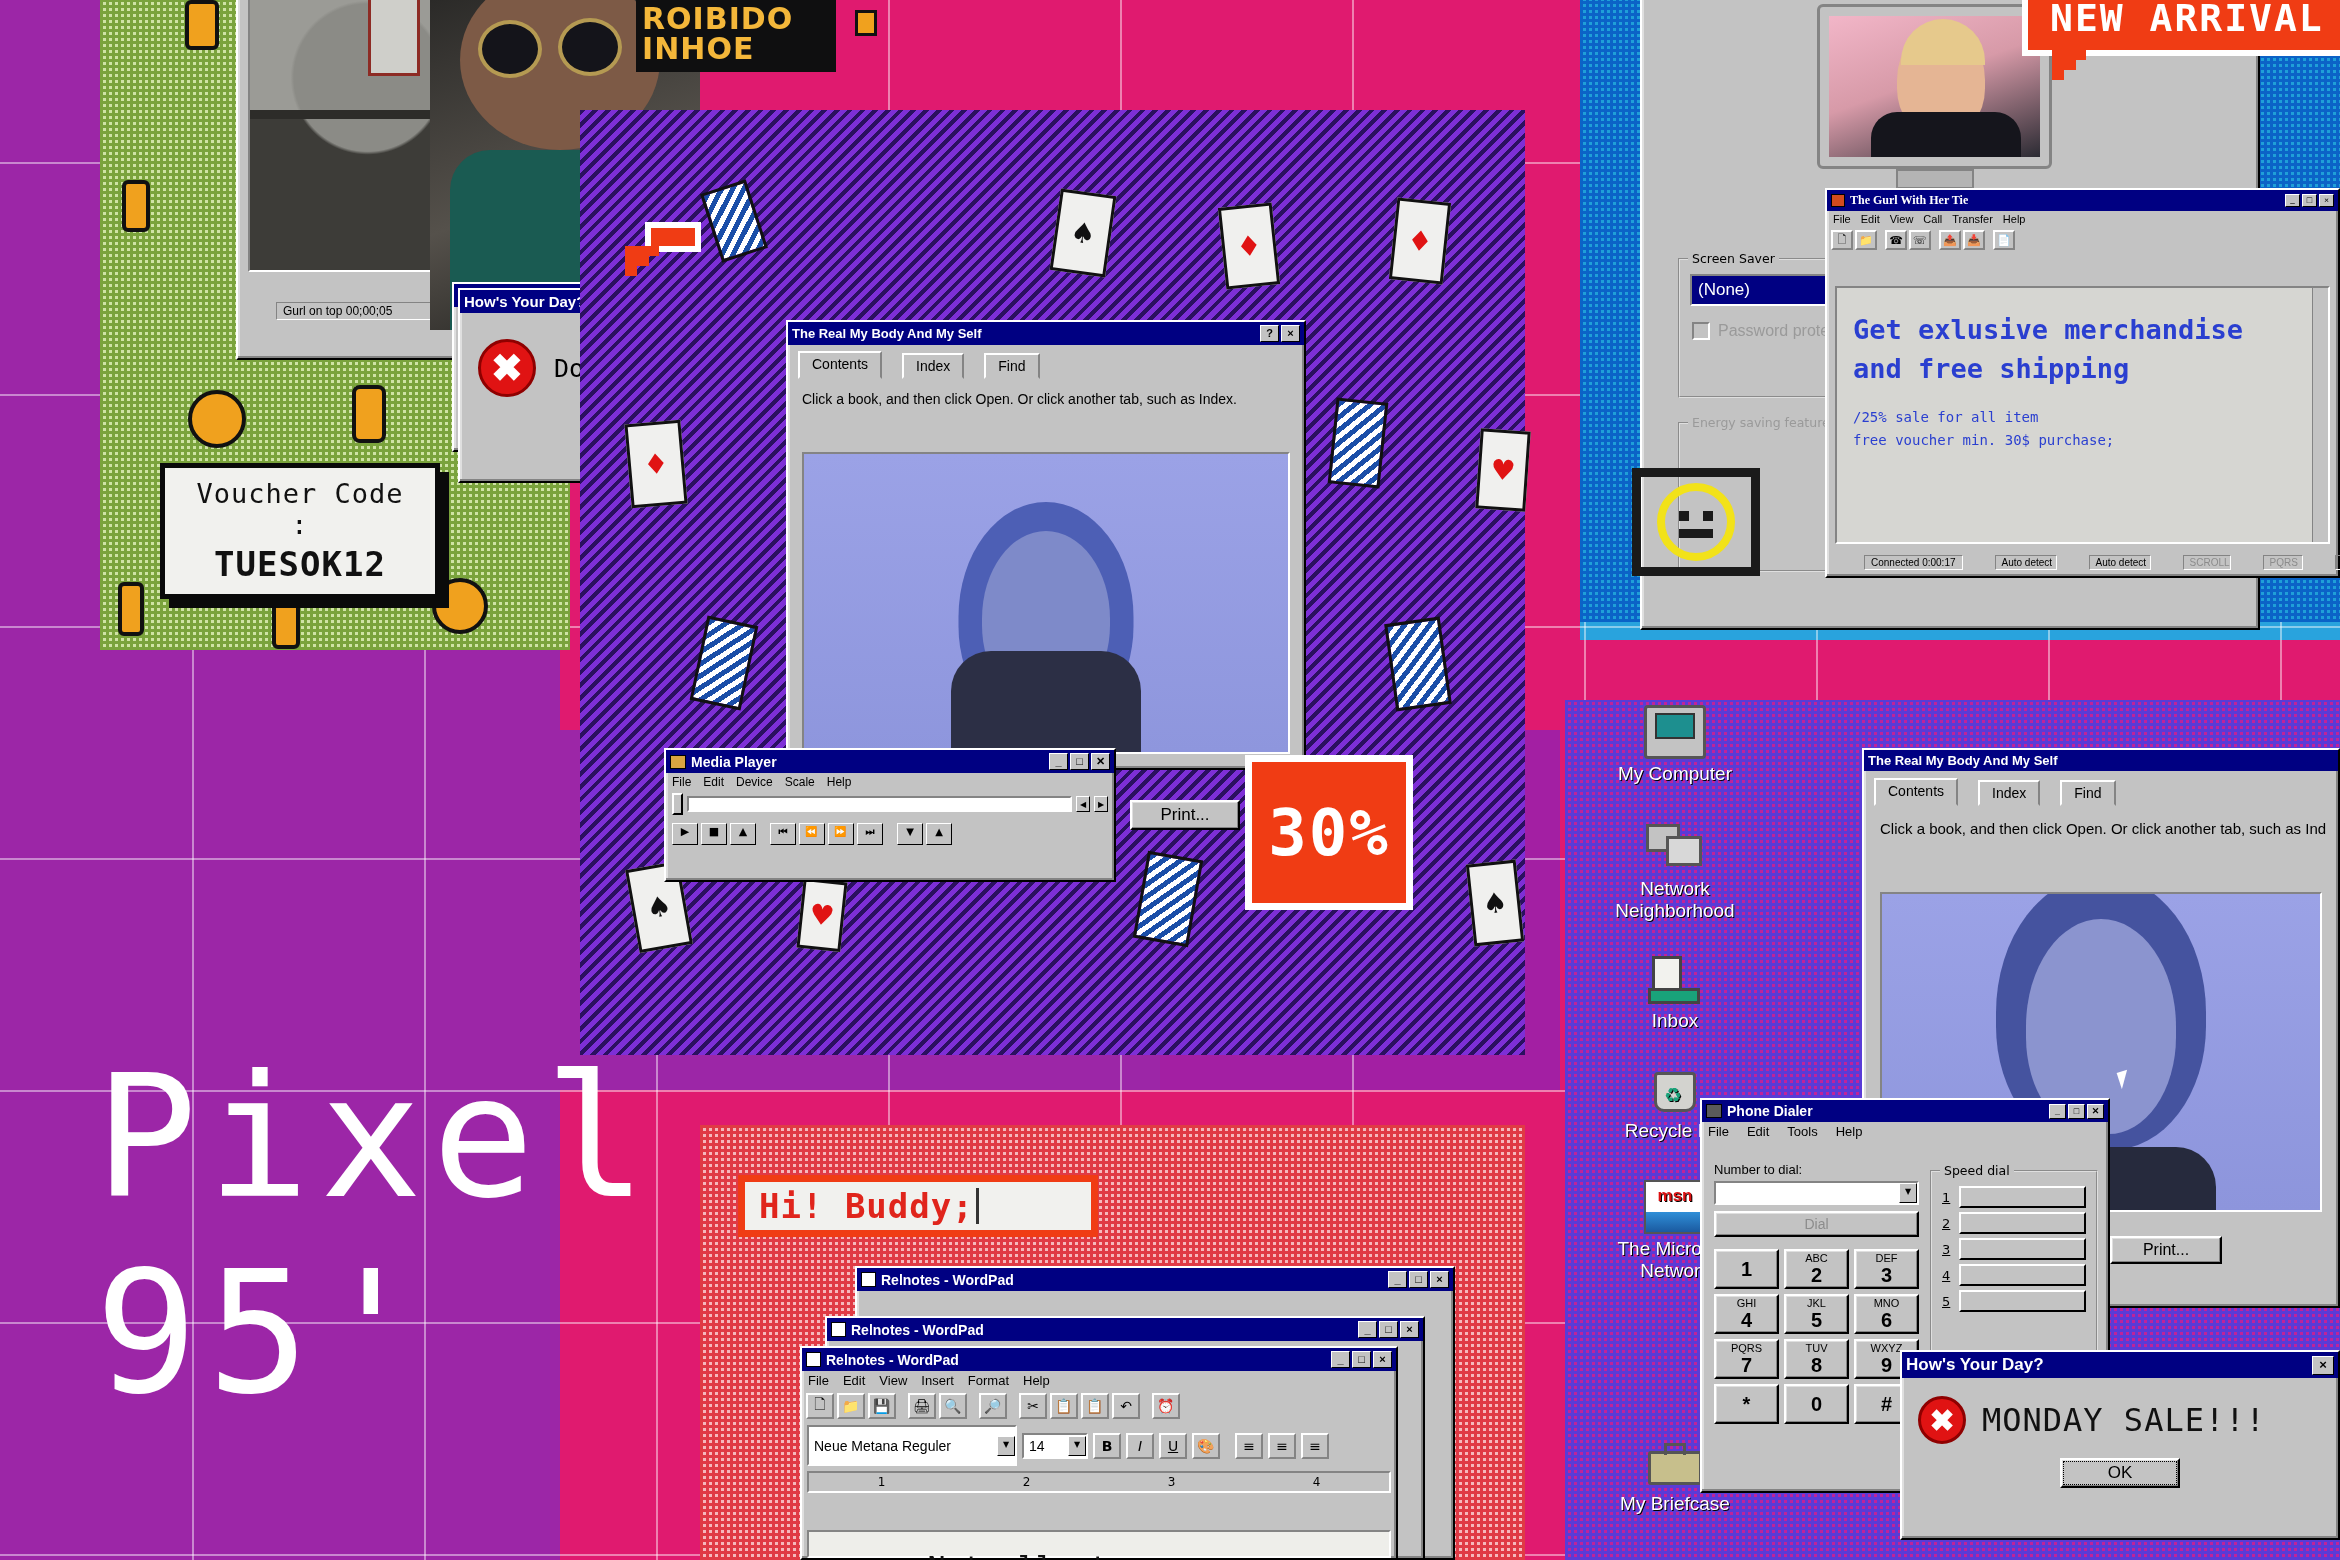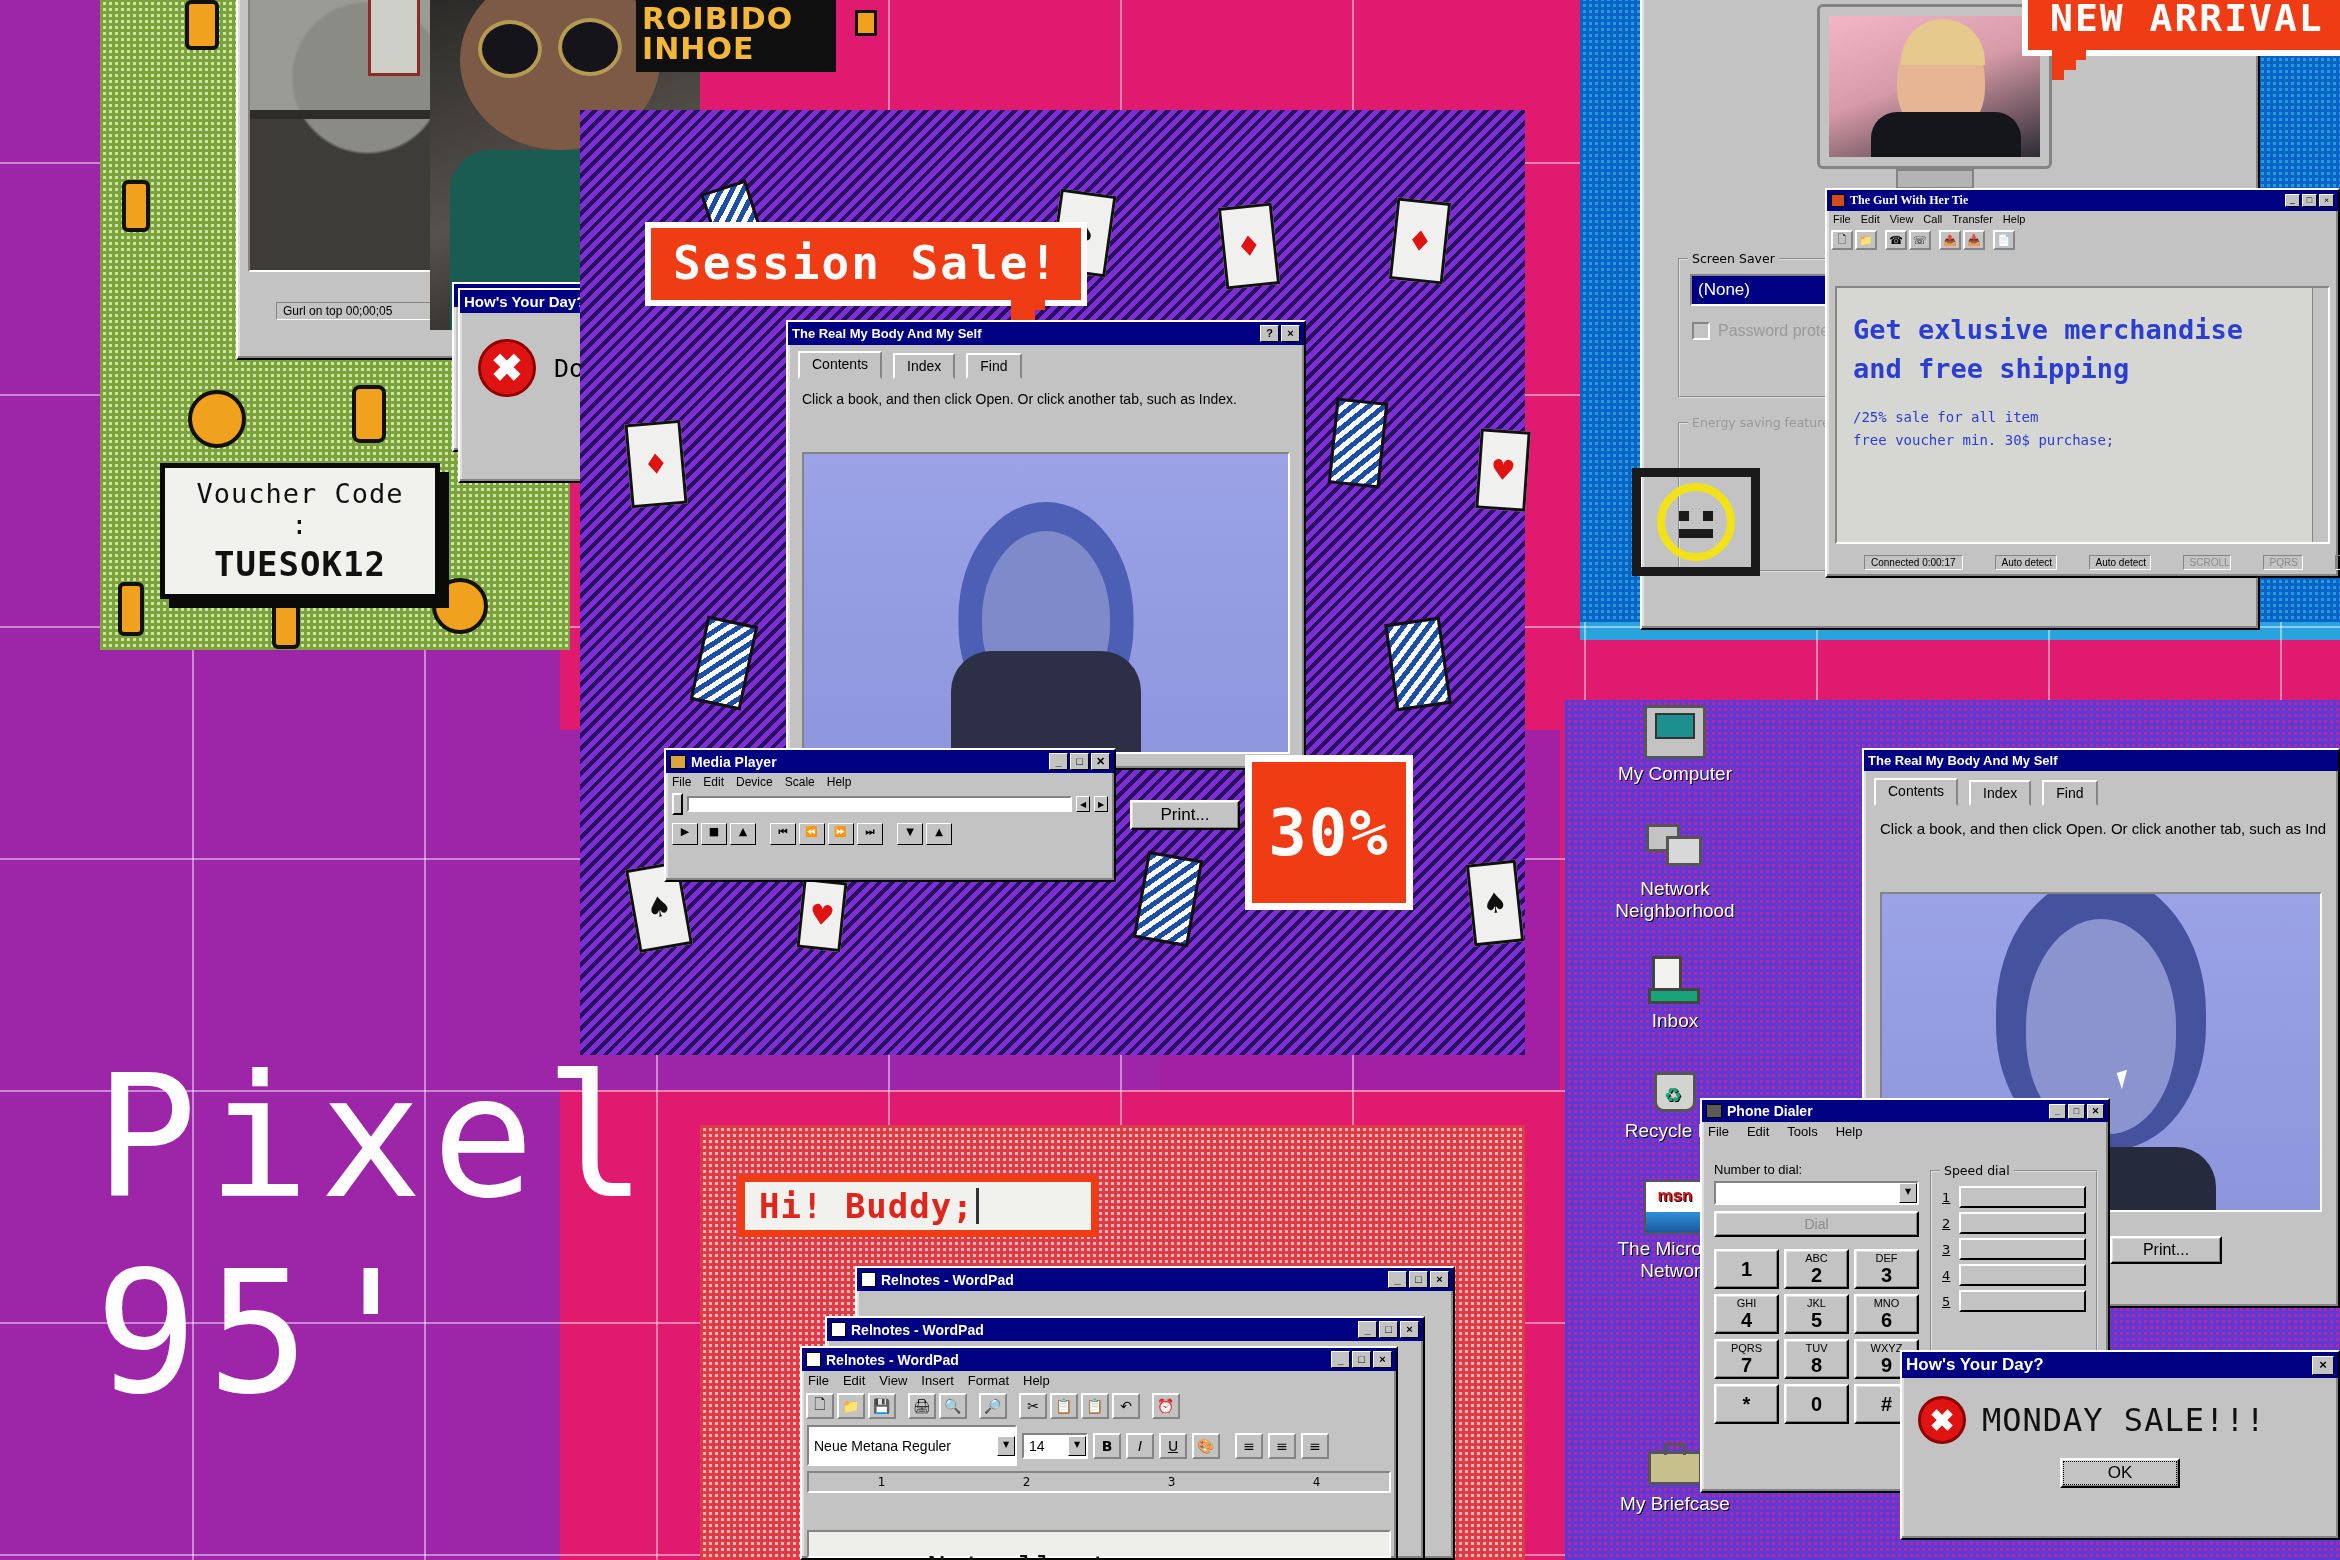--- a/index.html
+++ b/index.html
@@ -184,21 +184,21 @@
     font-family:"Liberation Sans",sans-serif;color:#000;
   }
   .kbtn .l{font-size:11px;line-height:1;}
   .kbtn .n{font-size:20px;font-weight:bold;line-height:1.1;}
   .sd-row{display:flex;align-items:center;gap:5px;margin-bottom:4px;}
   .sd-row .num{font-size:13px;width:12px;text-decoration:underline;}
   .sd-row .bar{flex:1;height:22px;background:#c3c3c3;
     border:2px solid;border-color:#fff #000 #000 #fff;}
   .tabs{display:flex;align-items:flex-end;padding-left:10px;}
   .tab{background:#c3c3c3;border:2px solid;border-color:#fff #848484 transparent #fff;
-      padding:3px 12px;font-size:14px;font-family:"Liberation Sans",sans-serif;margin-right:11px;}
+      padding:3px 12px;font-size:14px;font-family:"Liberation Sans",sans-serif;margin-right:20px;}
   .tab.active{padding-bottom:5px;}
   .toolrow{display:flex;gap:3px;padding:3px 4px;align-items:center;}
   .tool{width:28px;height:26px;background:#c3c3c3;border:2px solid;
         border-color:#fff #848484 #848484 #fff;display:flex;align-items:center;justify-content:center;font-size:14px;}
   .photo{ position:absolute; overflow:hidden; }
 </style>
 </head>
 <body>
 
 <div class="stage">
@@ -280,21 +280,20 @@
   <div class="card back" style="left:1332px;top:400px;width:52px;height:86px;transform:rotate(6deg);"></div>
   <div class="card" style="left:1478px;top:430px;width:50px;height:80px;transform:rotate(4deg);color:#e01313;">♥</div>
   <div class="card back" style="left:698px;top:620px;width:52px;height:86px;transform:rotate(12deg);"></div>
   <div class="card back" style="left:1390px;top:620px;width:56px;height:88px;transform:rotate(-8deg);"></div>
   <div class="card" style="left:632px;top:865px;width:54px;height:84px;transform:rotate(-10deg);color:#111;">♠</div>
   <div class="card" style="left:800px;top:880px;width:44px;height:70px;transform:rotate(6deg);color:#e01313;">♥</div>
   <div class="card back" style="left:1140px;top:855px;width:56px;height:88px;transform:rotate(10deg);"></div>
   <div class="card" style="left:1470px;top:862px;width:50px;height:82px;transform:rotate(-6deg);color:#111;">♠</div>
 
   <div class="bubble" style="left:645px;top:222px;font-size:46px;">
-    <span>Session Sale!</span>
     <span class="tail" style="left:auto;right:36px;"></span>
   </div>
 
   <div class="win" style="left:786px;top:320px;width:520px;height:450px;">
     <div class="tbar" style="font-size:13px;">
       <span class="ttl">The Real My Body And My Self</span>
       <div class="tbtns">
         <div class="tbtn">?</div>
         <div class="tbtn">×</div>
       </div>

